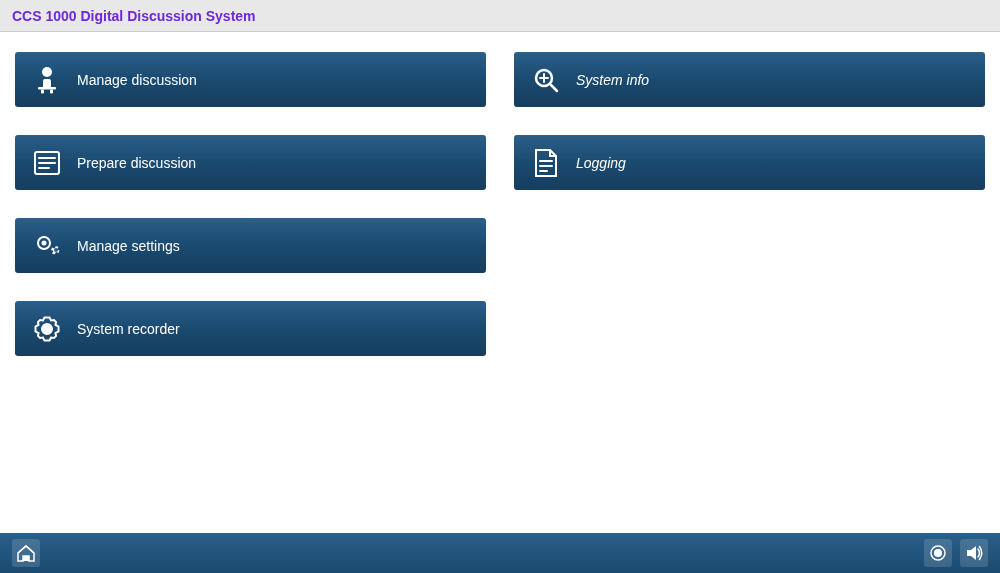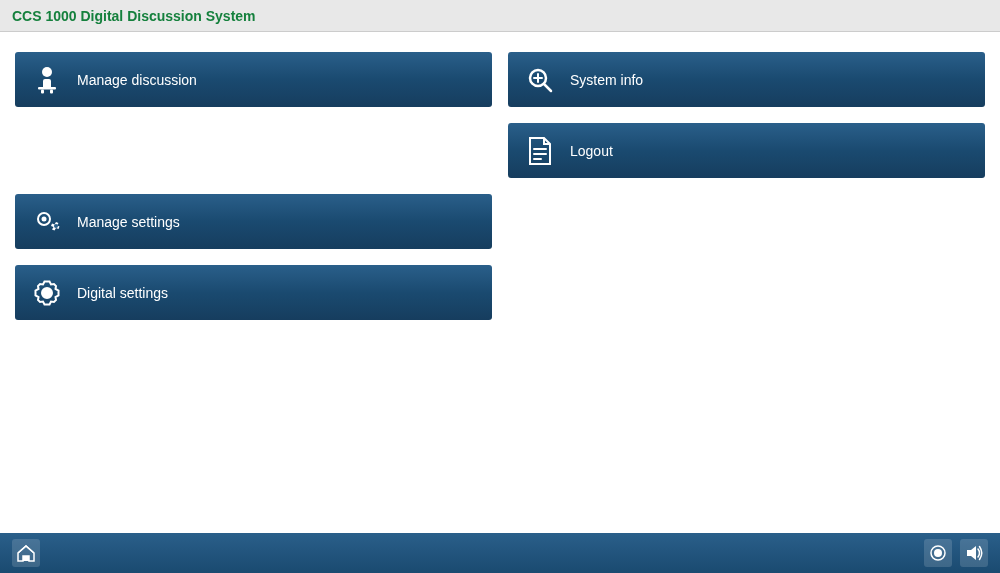--- a/index.html
+++ b/index.html
@@ -15,35 +15,35 @@
       font-family: Arial, sans-serif;
       overflow: hidden;
     }
 
     .title-bar {
       background: #e8e8e8;
       border-bottom: 1px solid #ccc;
       padding: 8px 12px;
       font-size: 14px;
       font-weight: bold;
-      color: #15803d;
+      color: #6d28d9;
       height: 32px;
       display: flex;
       align-items: center;
     }
 
     .main-content {
       background: #ffffff;
       width: 100%;
       height: calc(573px - 32px - 40px);
       padding: 20px 15px;
       display: grid;
       grid-template-columns: 1fr 1fr;
       grid-template-rows: auto auto auto auto;
-      gap: 16px;
+      gap: 28px;
       align-content: start;
     }
 
     .menu-button {
       background: linear-gradient(180deg, #2a5f8a 0%, #1a4a70 50%, #163d5e 100%);
       border: none;
       border-radius: 3px;
       color: #ffffff;
       display: flex;
       align-items: center;
@@ -104,20 +104,21 @@
       background: rgba(255,255,255,0.15);
     }
 
     
     .col-left {
       grid-column: 1;
     }
 
     .col-right {
       grid-column: 2;
+      font-style: italic;
     }
   </style>
 </head>
 <body>
 
 <div class="title-bar">
   <span>CCS 1000 Digital Discussion System</span>
 </div>
 
 <div class="main-content">
@@ -140,32 +141,43 @@
       <svg width="30" height="30" viewBox="0 0 30 30" fill="none" xmlns="http://www.w3.org/2000/svg">
         <circle cx="13" cy="13" r="8" stroke="white" stroke-width="2.5"></circle>
         <line x1="19" y1="19" x2="26" y2="26" stroke="white" stroke-width="2.5" stroke-linecap="round"></line>
         <line x1="13" y1="9" x2="13" y2="17" stroke="white" stroke-width="2" stroke-linecap="round"></line>
         <line x1="9" y1="13" x2="17" y2="13" stroke="white" stroke-width="2" stroke-linecap="round"></line>
       </svg>
     </span>
     <span class="btn-label">System info</span>
   </button>
 
+  <button class="menu-button col-left">
+    <span class="icon-svg">
+      <svg width="30" height="30" viewBox="0 0 30 30" fill="white" xmlns="http://www.w3.org/2000/svg">
+        <rect x="3" y="4" width="24" height="22" rx="2" fill="none" stroke="white" stroke-width="2"></rect>
+        <line x1="7" y1="10" x2="23" y2="10" stroke="white" stroke-width="2" stroke-linecap="round"></line>
+        <line x1="7" y1="15" x2="23" y2="15" stroke="white" stroke-width="2" stroke-linecap="round"></line>
+        <line x1="7" y1="20" x2="17" y2="20" stroke="white" stroke-width="2" stroke-linecap="round"></line>
+      </svg>
+    </span>
+    <span class="btn-label">Prepare discussion</span>
+  </button>
 
   <button class="menu-button col-right">
     <span class="icon-svg">
       <svg width="28" height="30" viewBox="0 0 28 30" fill="white" xmlns="http://www.w3.org/2000/svg">
         <path d="M4 2 H18 L24 8 V28 H4 Z" fill="none" stroke="white" stroke-width="2"></path>
         <path d="M18 2 V8 H24" fill="none" stroke="white" stroke-width="2"></path>
         <line x1="8" y1="13" x2="20" y2="13" stroke="white" stroke-width="2" stroke-linecap="round"></line>
         <line x1="8" y1="18" x2="20" y2="18" stroke="white" stroke-width="2" stroke-linecap="round"></line>
         <line x1="8" y1="23" x2="15" y2="23" stroke="white" stroke-width="2" stroke-linecap="round"></line>
       </svg>
     </span>
-    <span class="btn-label">Logout</span>
+    <span class="btn-label">Logging</span>
   </button>
 
   <button class="menu-button col-left">
     <span class="icon-svg">
       <svg width="32" height="32" viewBox="0 0 32 32" fill="white" xmlns="http://www.w3.org/2000/svg">
         <circle cx="13" cy="13" r="6" fill="none" stroke="white" stroke-width="2"></circle>
         <circle cx="13" cy="13" r="2.5" fill="white"></circle>
         <path d="M25 16 L23.5 18.5 L21 17.5 L20 20 L22.5 21 L21 23.5 L23.5 24.5 L25 22 L27.5 23 L28.5 20.5 L26 19.5 L27.5 17 Z" fill="white"></path>
         <circle cx="25" cy="20" r="2" fill="#2a5f8a"></circle>
       </svg>
@@ -176,21 +188,21 @@
 
   <button class="menu-button col-left">
     <span class="icon-svg">
       <svg width="30" height="30" viewBox="0 0 30 30" fill="white" xmlns="http://www.w3.org/2000/svg">
         <path d="M15 10 A5 5 0 1 1 14.99 10 Z" fill="white"></path>
         <path d="M12.5 3.5 L11 6.5 L8 6 L6 8 L6.5 11 L3.5 12.5 L3.5 17.5 L6.5 19 L6 22 L8 24 L11 23.5 L12.5 26.5 L17.5 26.5 L19 23.5 L22 24 L24 22 L23.5 19 L26.5 17.5 L26.5 12.5 L23.5 11 L24 8 L22 6 L19 6.5 L17.5 3.5 Z" fill="none" stroke="white" stroke-width="2"></path>
         <circle cx="15" cy="15" r="5" fill="none" stroke="white" stroke-width="2"></circle>
         <circle cx="15" cy="15" r="2.5" fill="white"></circle>
       </svg>
     </span>
-    <span class="btn-label">Digital settings</span>
+    <span class="btn-label">System recorder</span>
   </button>
 
 </div>
 
 <div class="bottom-bar">
   <div class="bottom-bar-left">
     <div class="bottom-icon">
       <svg width="20" height="20" viewBox="0 0 20 20" fill="white" xmlns="http://www.w3.org/2000/svg">
         <path d="M2 10 L10 3 L18 10 L18 18 L13 18 L13 13 L7 13 L7 18 L2 18 Z" fill="none" stroke="white" stroke-width="1.5"></path>
         <path d="M2 10 L10 3 L18 10" stroke="white" stroke-width="1.5" fill="none"></path>

